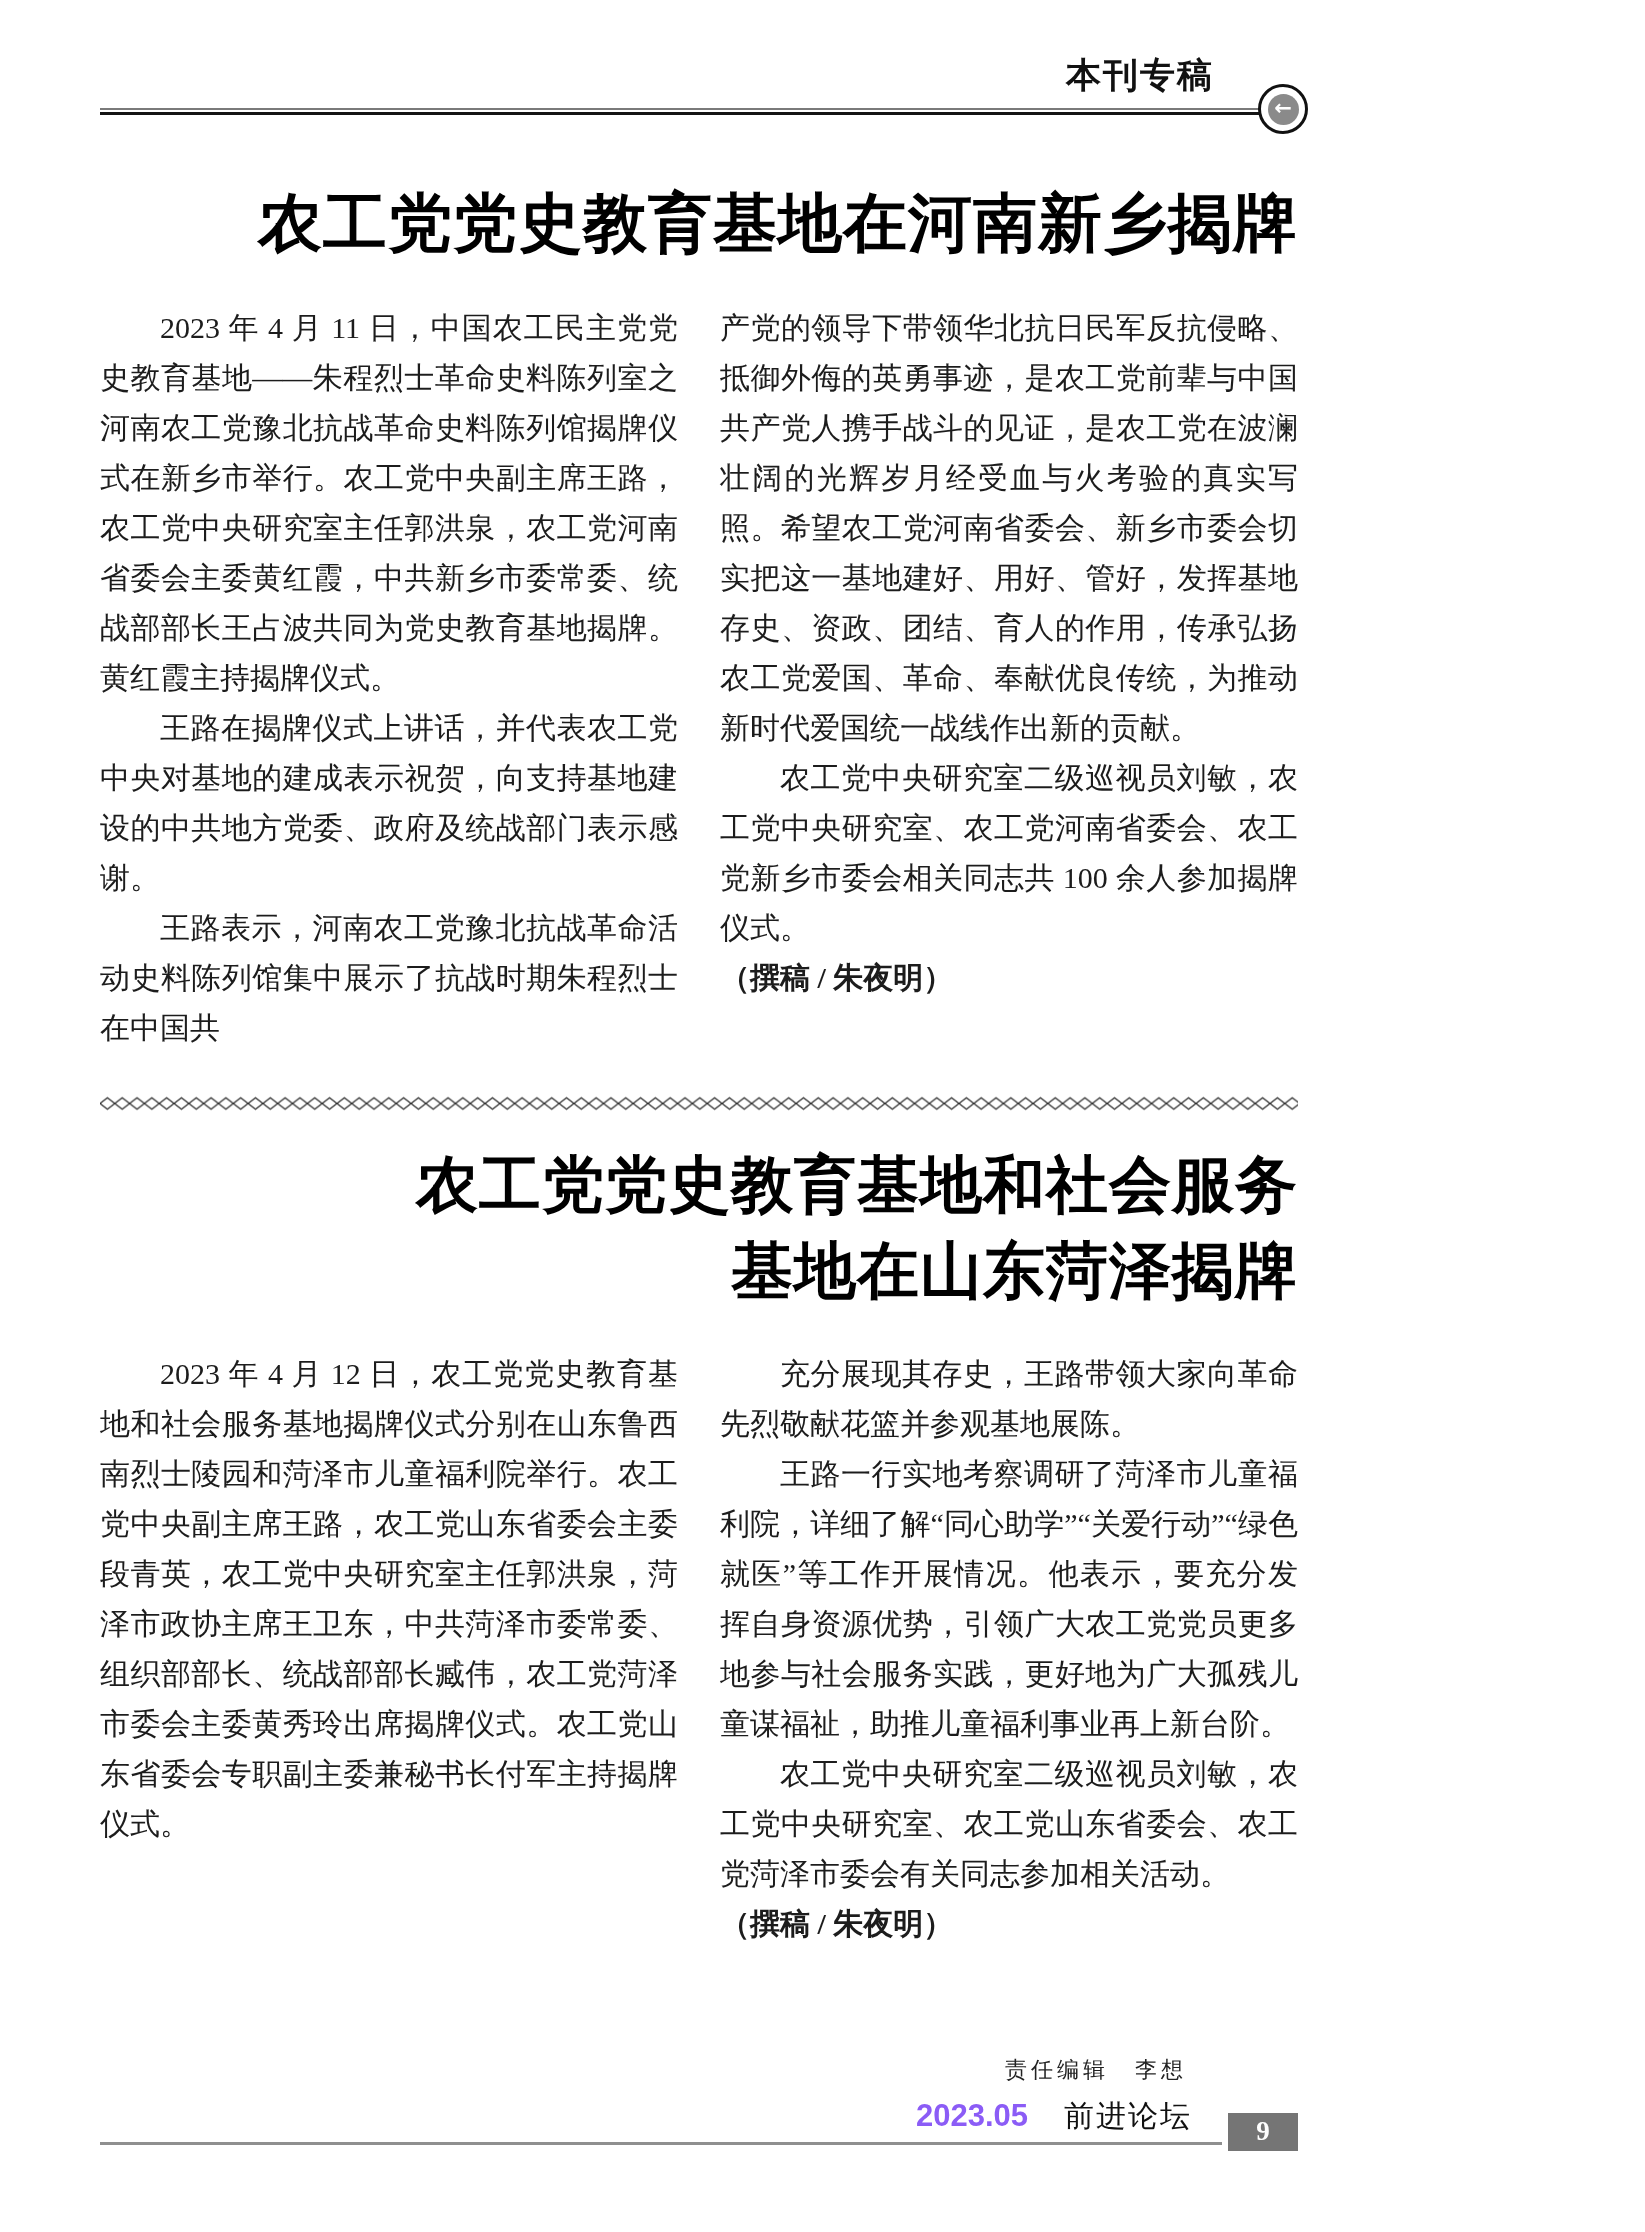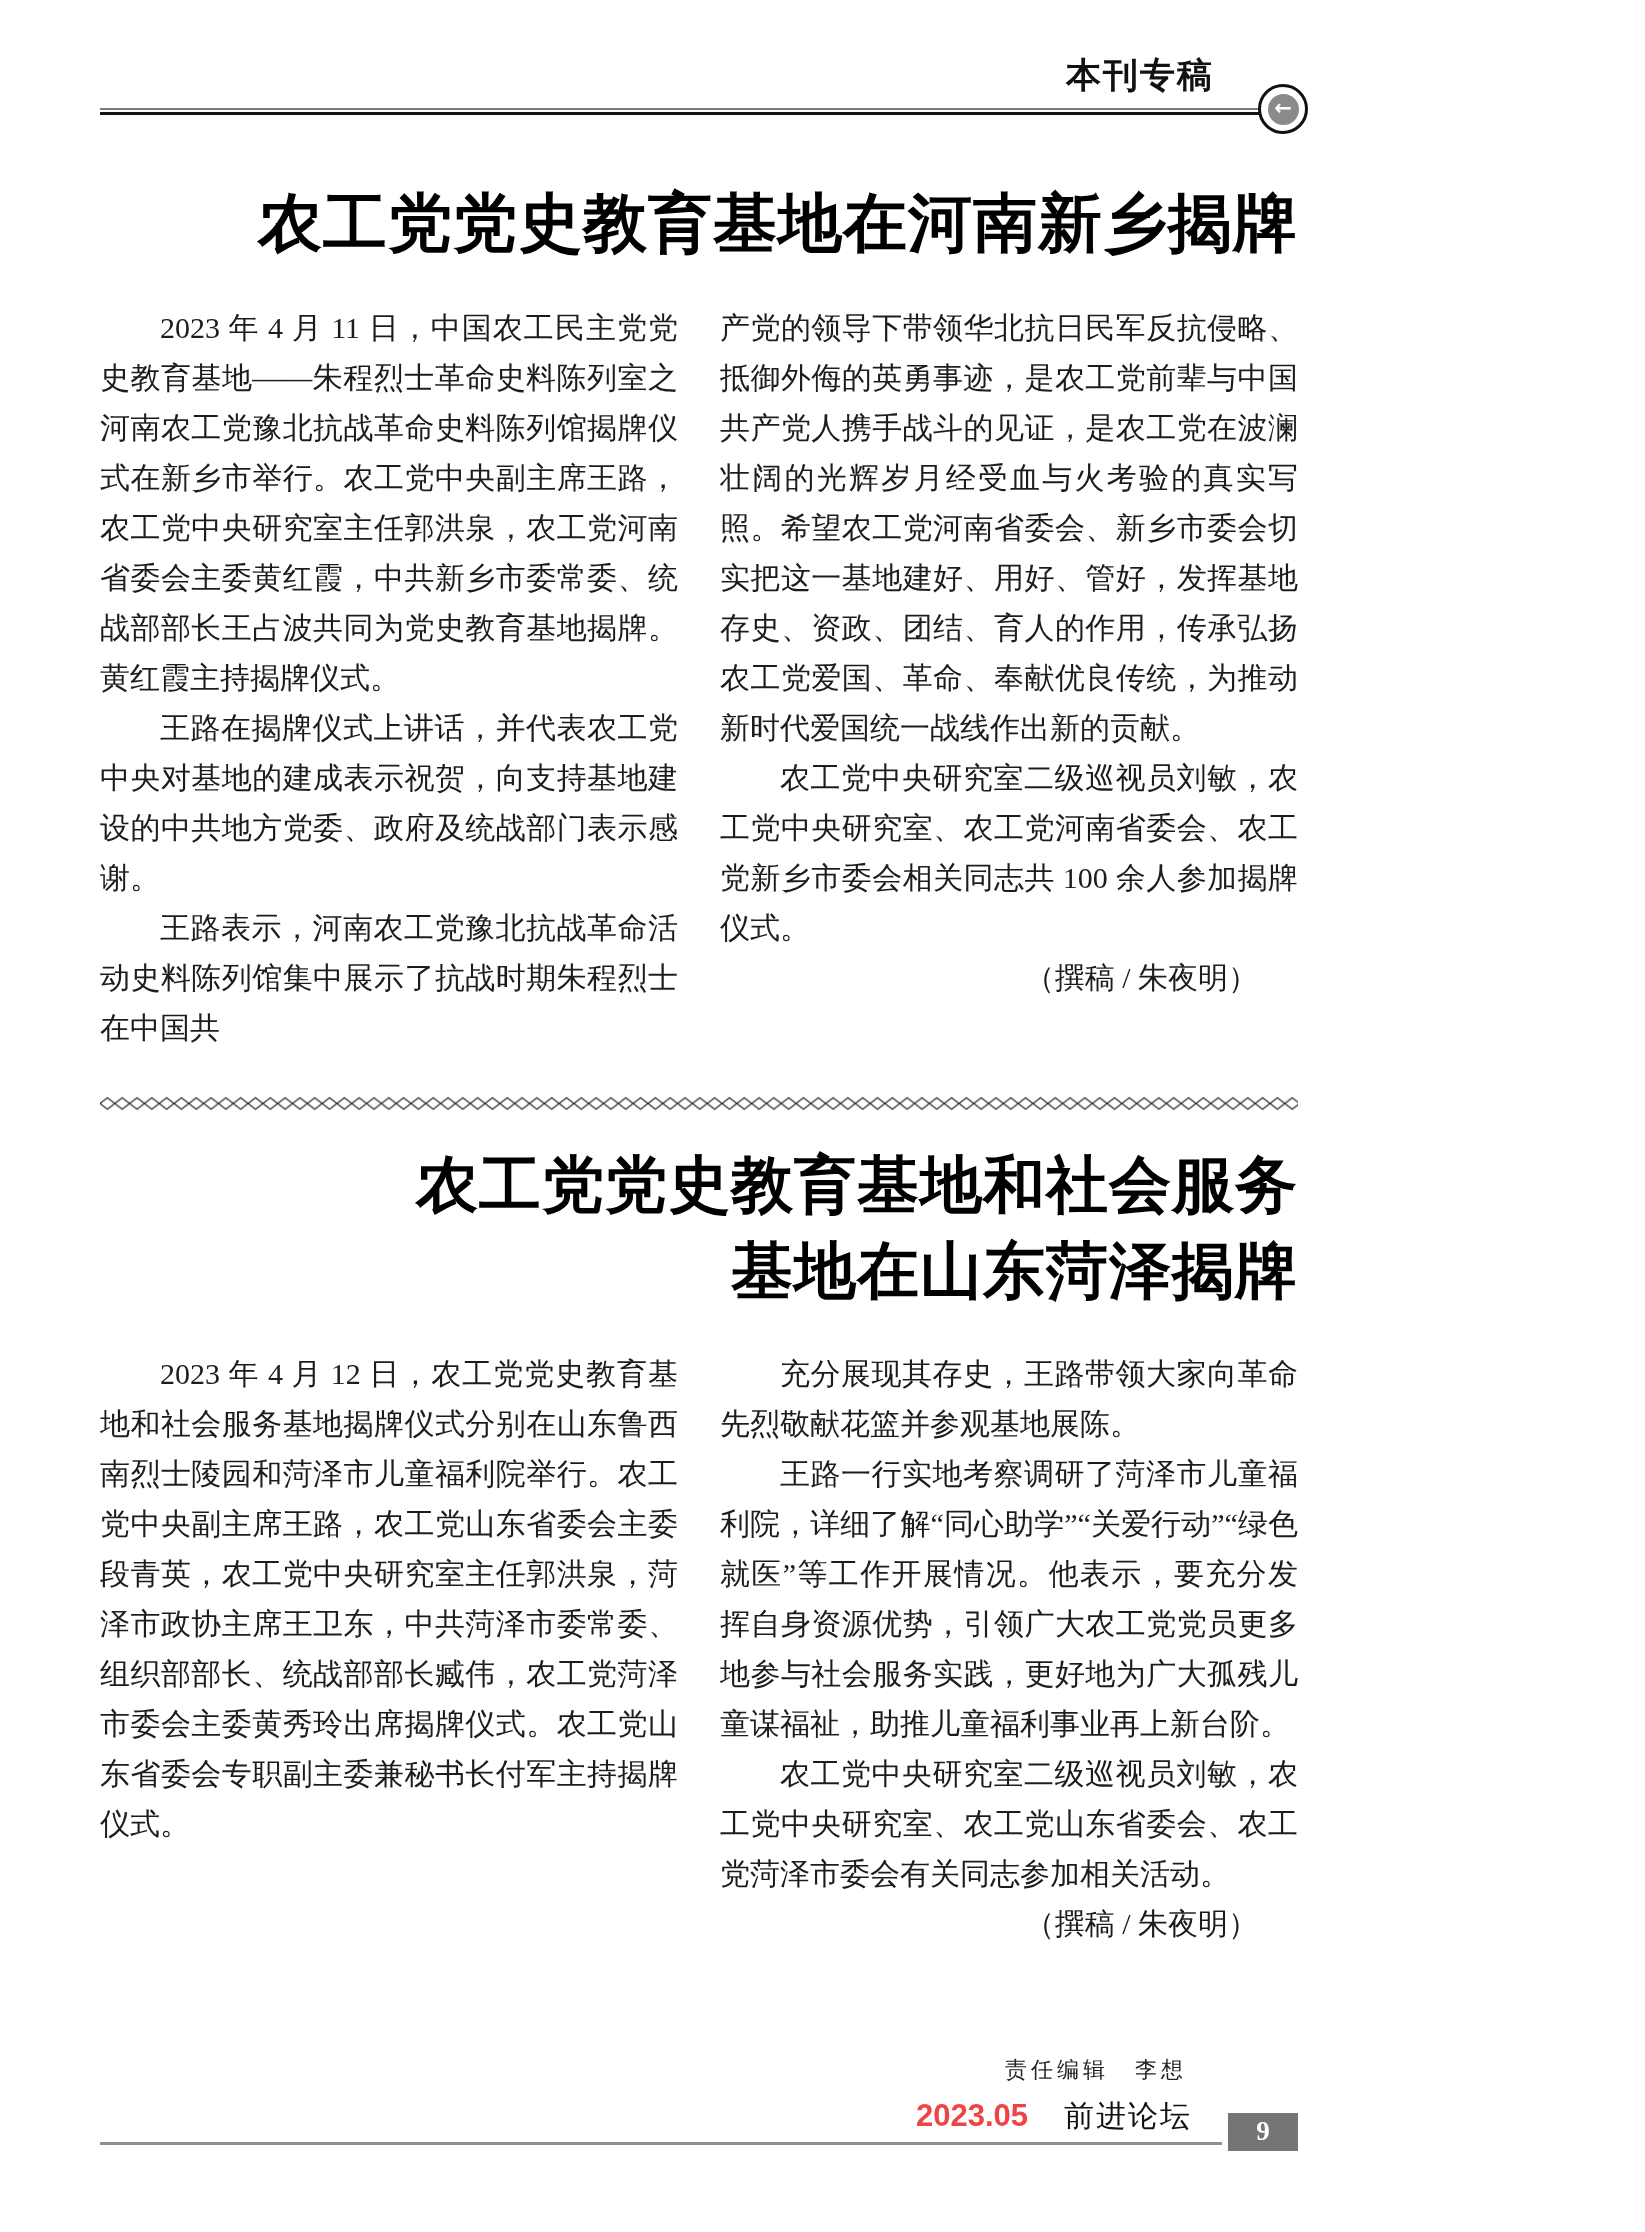--- a/index.html
+++ b/index.html
@@ -43,36 +43,36 @@
   }
   .article-title.second{margin-top:30px;font-size:62px;}
   
   .columns{
     display:flex;gap:42px;
     margin:34px 98px 0 100px;
   }
   .col{flex:1;min-width:0;font-size:30px;line-height:50px;text-align:justify;color:#1c1c1c;}
   .para{text-indent:2em;margin:0;}
   .para.cont{text-indent:0;}
-  .byline{text-align:right;padding-right:40px;text-indent:0;}
+  .byline{text-align:left;padding-right:40px;text-indent:0;font-weight:bold;}
   .editor-line{
     text-align:right;padding-right:111px;margin-top:96px;
     font-size:22px;letter-spacing:4px;color:#222;
   }
   
   .divider{margin:42px 98px 0 100px;height:17px;line-height:0;}
   
   .footer{position:absolute;left:100px;right:98px;bottom:96px;}
   .footer-line{position:absolute;left:0;right:76px;bottom:-8px;height:3px;background:#8f8f8f;}
   .footer-content{
     position:relative;display:flex;justify-content:flex-end;align-items:baseline;gap:36px;
   }
   .footer-issue{
     font-family:"Liberation Sans","DejaVu Sans",sans-serif;
-    font-size:31px;font-weight:600;color:#ef4444;
+    font-size:31px;font-weight:600;color:#8b5cf6;
   }
   .footer-journal{font-size:30px;color:#111;letter-spacing:2px;}
   .page-badge{
     width:70px;height:38px;background:#757575;
     display:flex;align-items:center;justify-content:center;
     color:#fff;font-size:27px;font-weight:bold;
     transform:translateY(14px);
   }
 </style>
 </head>

